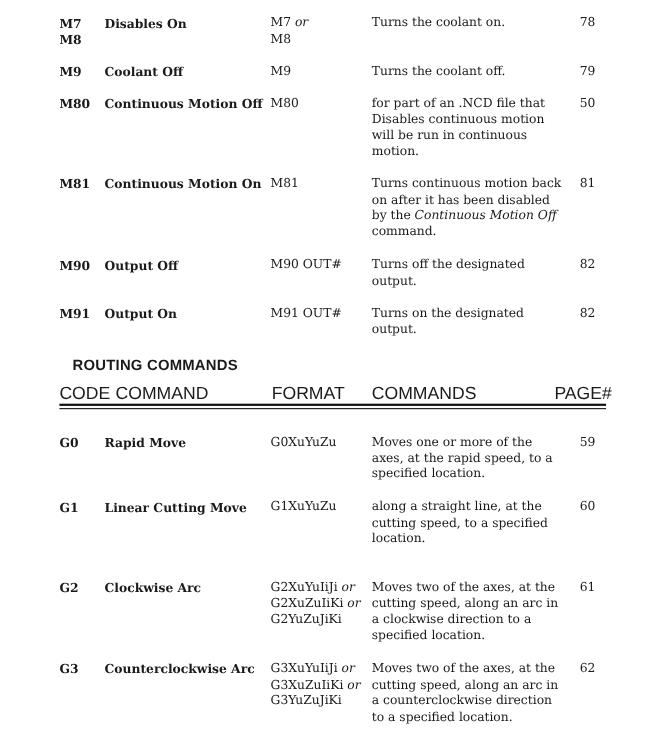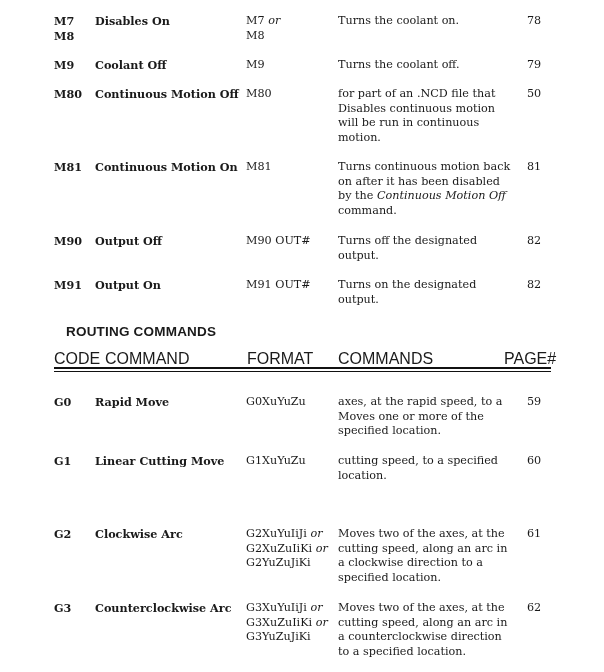--- a/index.html
+++ b/index.html
@@ -102,32 +102,33 @@
 <div class="hdr" style="left:504px">PAGE#</div>
 
 <div class="rule" style="top:367px"></div>
 <div class="rule" style="top:370.5px"></div>
 
 <div class="row" style="top:395px">
   <div class="code">G0</div>
   <div class="cmd">Rapid Move</div>
   <div class="fmt">G0XuYuZu</div>
   <div class="purpose">
+    <span class="line">Moves one or more of the</span>
     <span class="line">axes, at the rapid speed, to a</span>
-    <span class="line">Moves one or more of the</span>
     <span class="line">specified location.</span>
   </div>
   <div class="page">59</div>
 </div>
 
 <div class="row" style="top:454px">
   <div class="code">G1</div>
   <div class="cmd">Linear Cutting Move</div>
   <div class="fmt">G1XuYuZu</div>
   <div class="purpose">
+    <span class="line">along a straight line, at the</span>
     <span class="line">cutting speed, to a specified</span>
     <span class="line">location.</span>
   </div>
   <div class="page">60</div>
 </div>
 
 <div class="row" style="top:527px">
   <div class="code">G2</div>
   <div class="cmd">Clockwise Arc</div>
   <div class="fmt">

